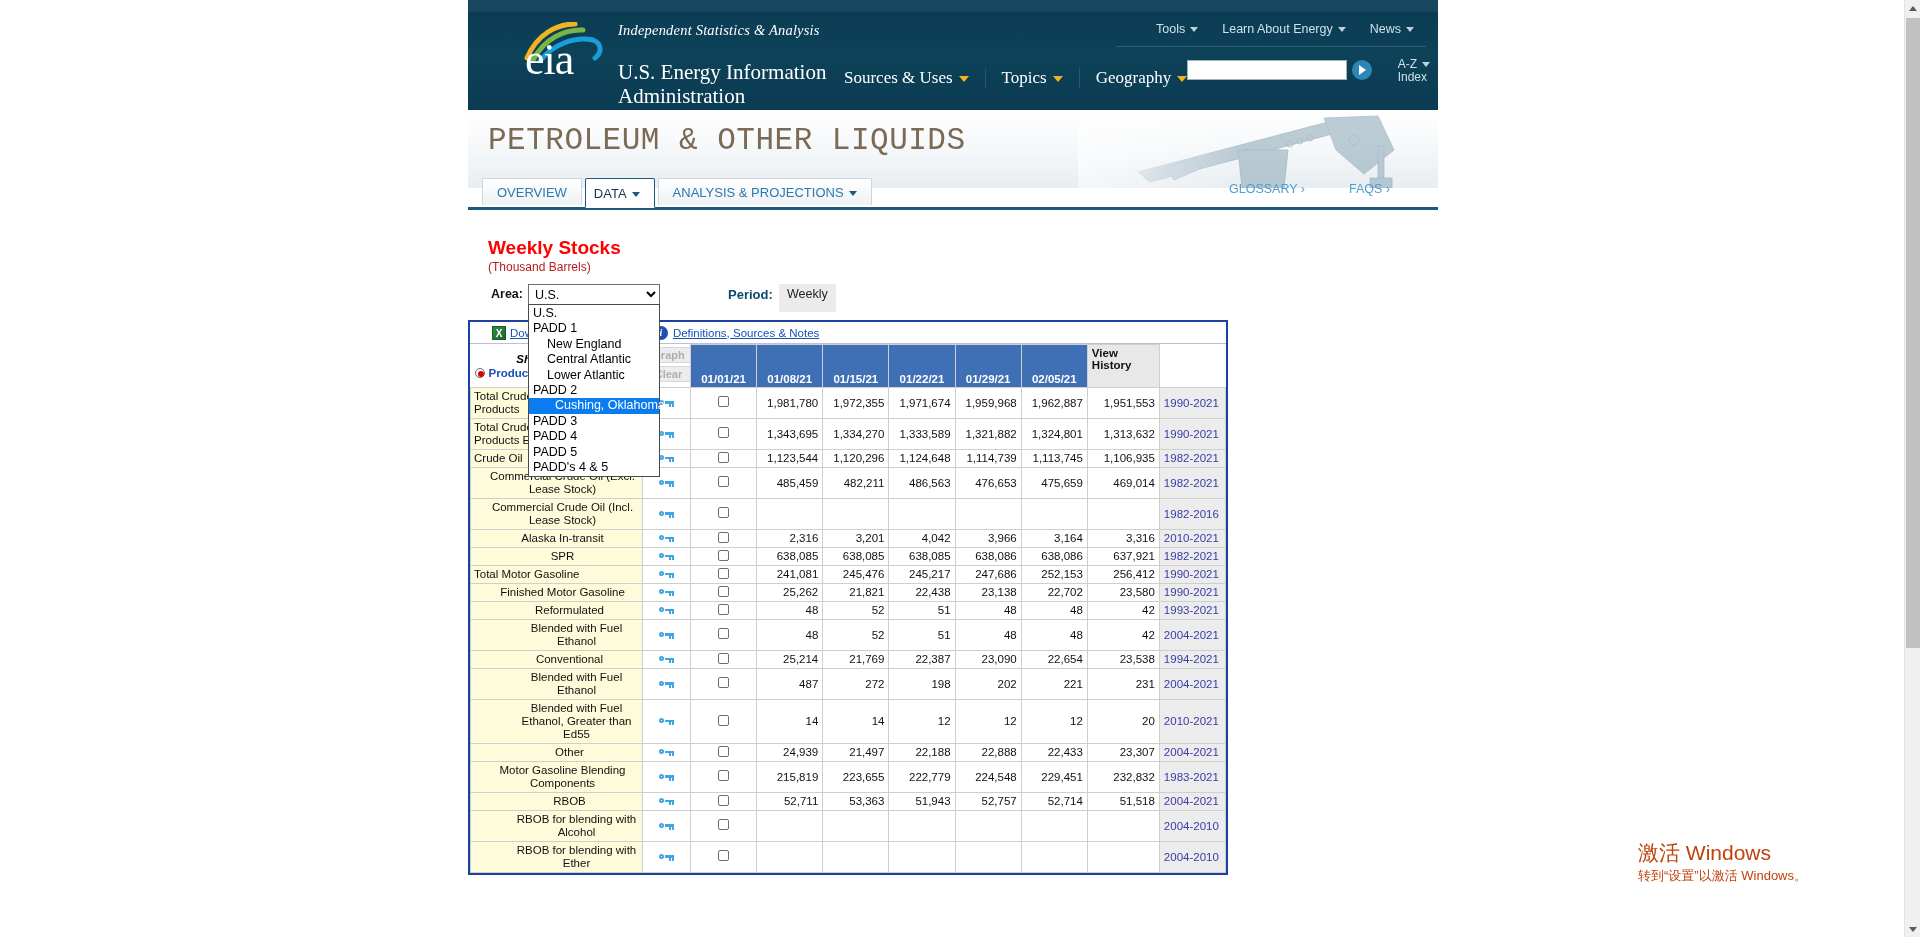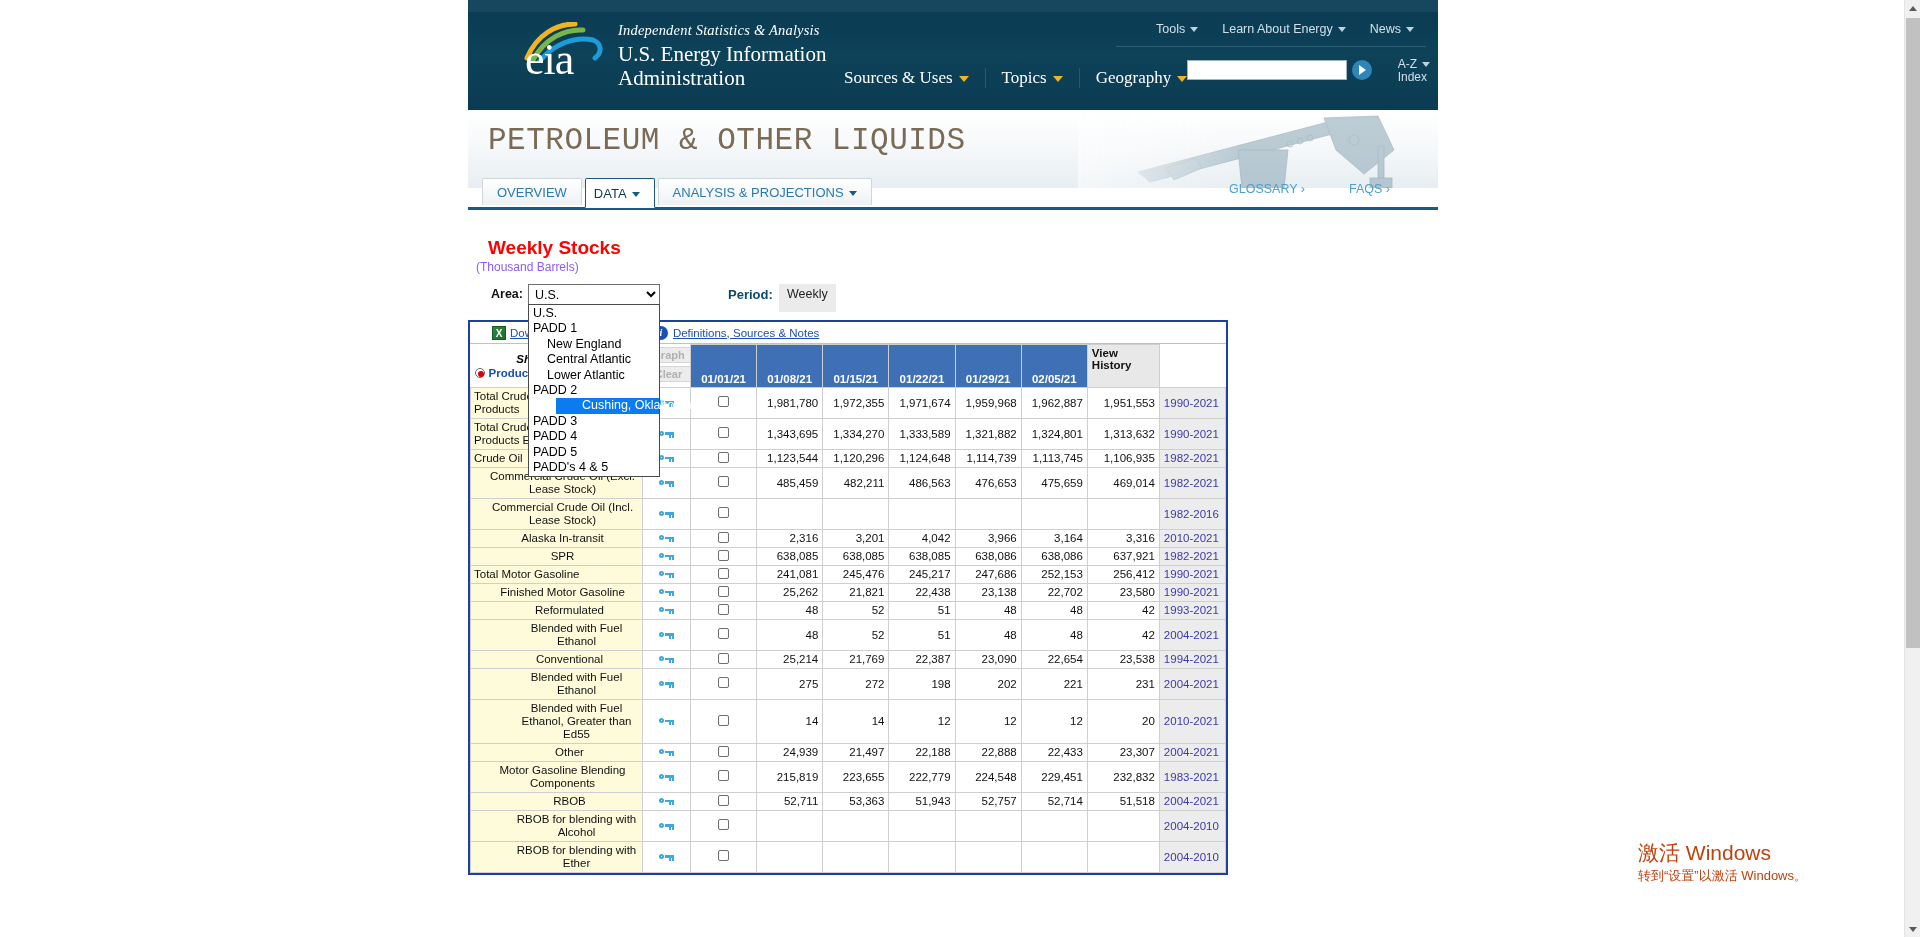--- a/index.html
+++ b/index.html
@@ -29,21 +29,21 @@
   .eia-logo { position:absolute; left:55px; top:22px; width:85px; height:62px; }
   .eia-logo .swoosh { position:absolute; left:0; top:0; width:85px; height:40px; }
   .eia-logo .letters {
     position:absolute; left:2px; top:16px;
     font-family:"Liberation Serif", serif;
     font-size:44px; color:#ffffff; letter-spacing:-1px; line-height:44px;
   }
   .eia-title { position:absolute; left:150px; top:22px; color:#fff; }
   .eia-title .tagline {
     font-family:"Liberation Serif", serif;
-    font-style:italic; font-size:14.5px; letter-spacing:.2px; margin-bottom:3px;
+    font-style:italic; font-size:14.5px; letter-spacing:.2px; margin-bottom:21px;
   }
   .eia-title .name {
     font-family:"Liberation Serif", serif;
     font-size:21px; line-height:24px;
   }
 
   
   .main-nav { position:absolute; left:360px; top:68px; display:flex; align-items:center; }
   .main-nav .nav-item {
     color:#ffffff; font-family:"Liberation Serif", serif; font-size:17px;
@@ -127,21 +127,21 @@
   .tabs-right .rt {
     color:#4f9ecd; font-size:12.5px; padding:0 22px; cursor:pointer; white-space:nowrap;
   }
 
   
   .content { position:absolute; left:0; top:212px; width:1452px; }
   .ws-title {
     position:absolute; left:20px; top:25px;
     color:#ff0000; font-size:19px; font-weight:bold;
   }
-  .ws-sub { position:absolute; left:8px; top:48px; color:#8b5cf6; font-size:12px; }
+  .ws-sub { position:absolute; left:20px; top:48px; color:#b91c1c; font-size:12px; }
 
   .area-row { position:absolute; left:0; top:72px; height:24px; }
   .area-label {
     position:absolute; left:23px; top:3px; font-size:12.5px; font-weight:bold; color:#111;
   }
   .area-select {
     position:absolute; left:60px; top:0; width:132px; height:21px;
     font-size:12.5px; font-family:"Liberation Sans", sans-serif;
     border:1px solid #707070; background:#fff; padding:1px 2px;
   }
@@ -154,21 +154,21 @@
   
   .dd-list {
     position:absolute; left:60px; top:21px; width:139px;
     background:#ffffff; border:1px solid #4a4a4a;
     z-index:200; padding:1px 0;
     font-size:12.5px; color:#000;
   }
   .dd-item { height:15.4px; line-height:15.4px; padding:0 4px; white-space:nowrap; cursor:pointer; }
   .dd-item.indent1 { padding-left:18px; }
   .dd-item.indent2 { padding-left:26px; }
-  .dd-item.sel { background:#0a7cf0; color:#ffffff;margin-left:27px; }
+  .dd-item.sel { background:#0a7cf0; color:#ffffff; }
 
   
   .tbl-wrap {
     position:absolute; left:0; top:108px; width:760px;
     border:2px solid #1d3fa0; background:#fff;
   }
   .tbl-toolbar {
     height:22px; display:flex; align-items:center; position:relative;
     border-bottom:1px solid #b9c0d8; background:#fff;
   }
@@ -570,21 +570,21 @@
                 <td class="num">22,387</td>
                 <td class="num">23,090</td>
                 <td class="num">22,654</td>
                 <td class="num">23,538</td>
                 <td class="hist">1994-2021</td>
               </tr>
               <tr>
                 <td class="rowlabel lv3">Blended with Fuel Ethanol</td>
                 <td class="keycell"><span class="keyicon"><span class="kk"></span><span class="ks"></span><span class="kt1"></span><span class="kt2"></span></span></td>
                 <td class="chkcell"><span class="chkbox"></span></td>
-                <td class="num">275</td>
+                <td class="num">487</td>
                 <td class="num">272</td>
                 <td class="num">198</td>
                 <td class="num">202</td>
                 <td class="num">221</td>
                 <td class="num">231</td>
                 <td class="hist">2004-2021</td>
               </tr>
               <tr>
                 <td class="rowlabel lv3">Blended with Fuel Ethanol, Greater than Ed55</td>
                 <td class="keycell"><span class="keyicon"><span class="kk"></span><span class="ks"></span><span class="kt1"></span><span class="kt2"></span></span></td>

